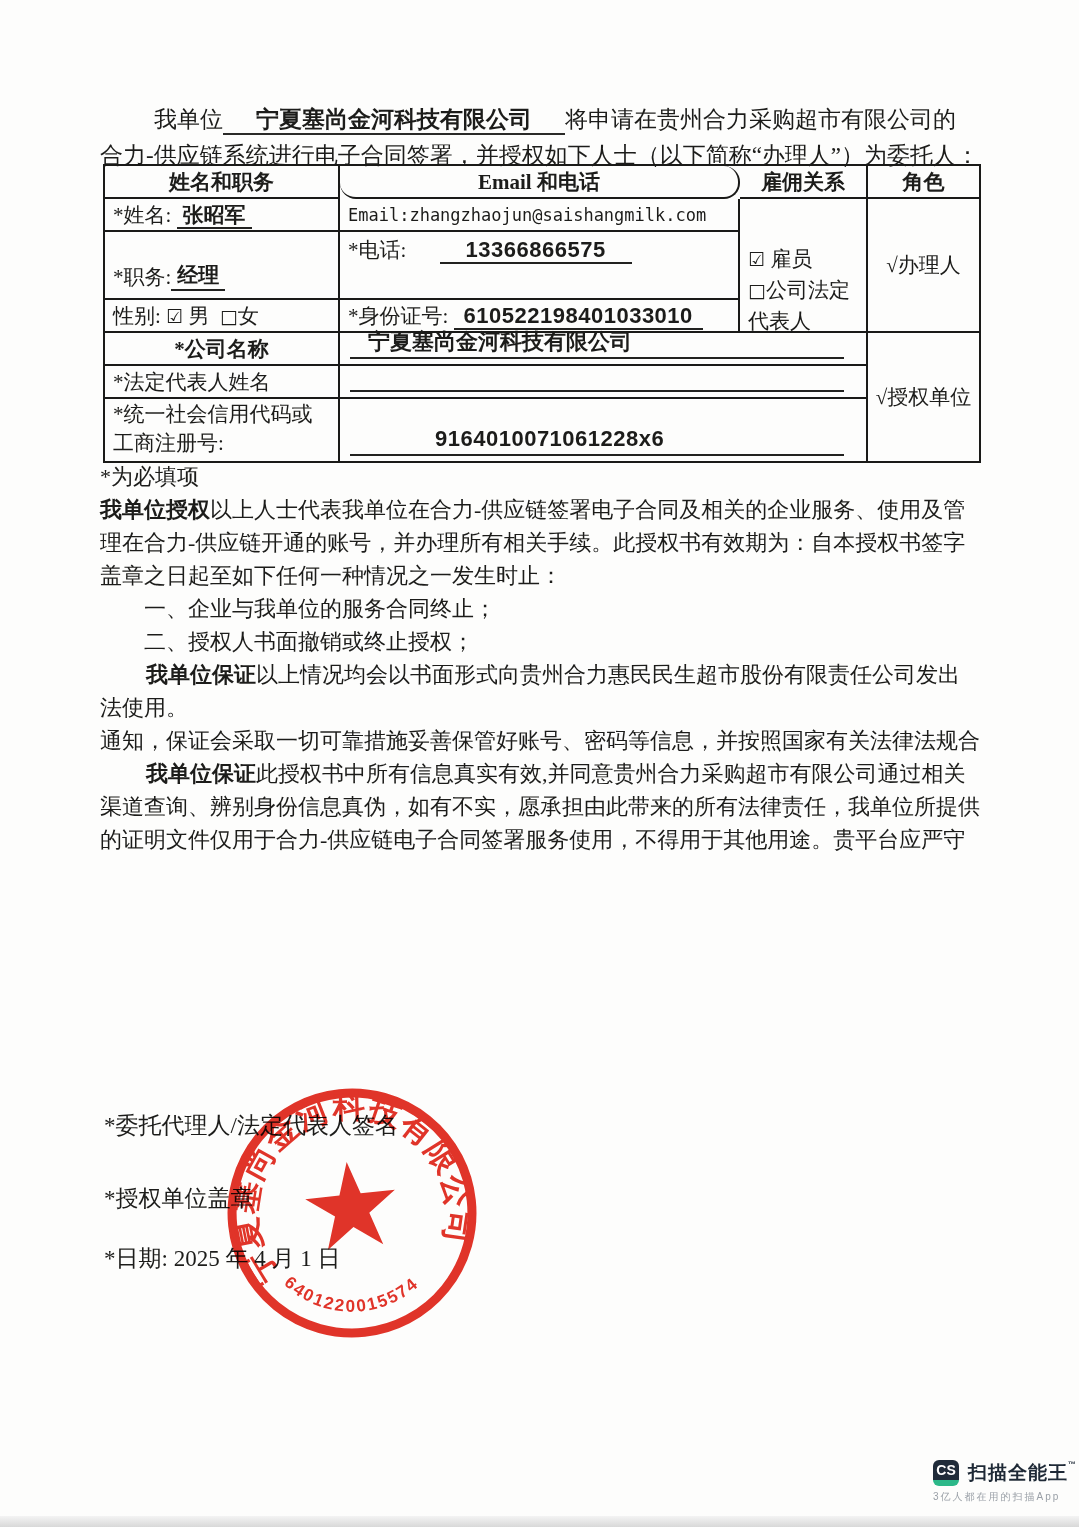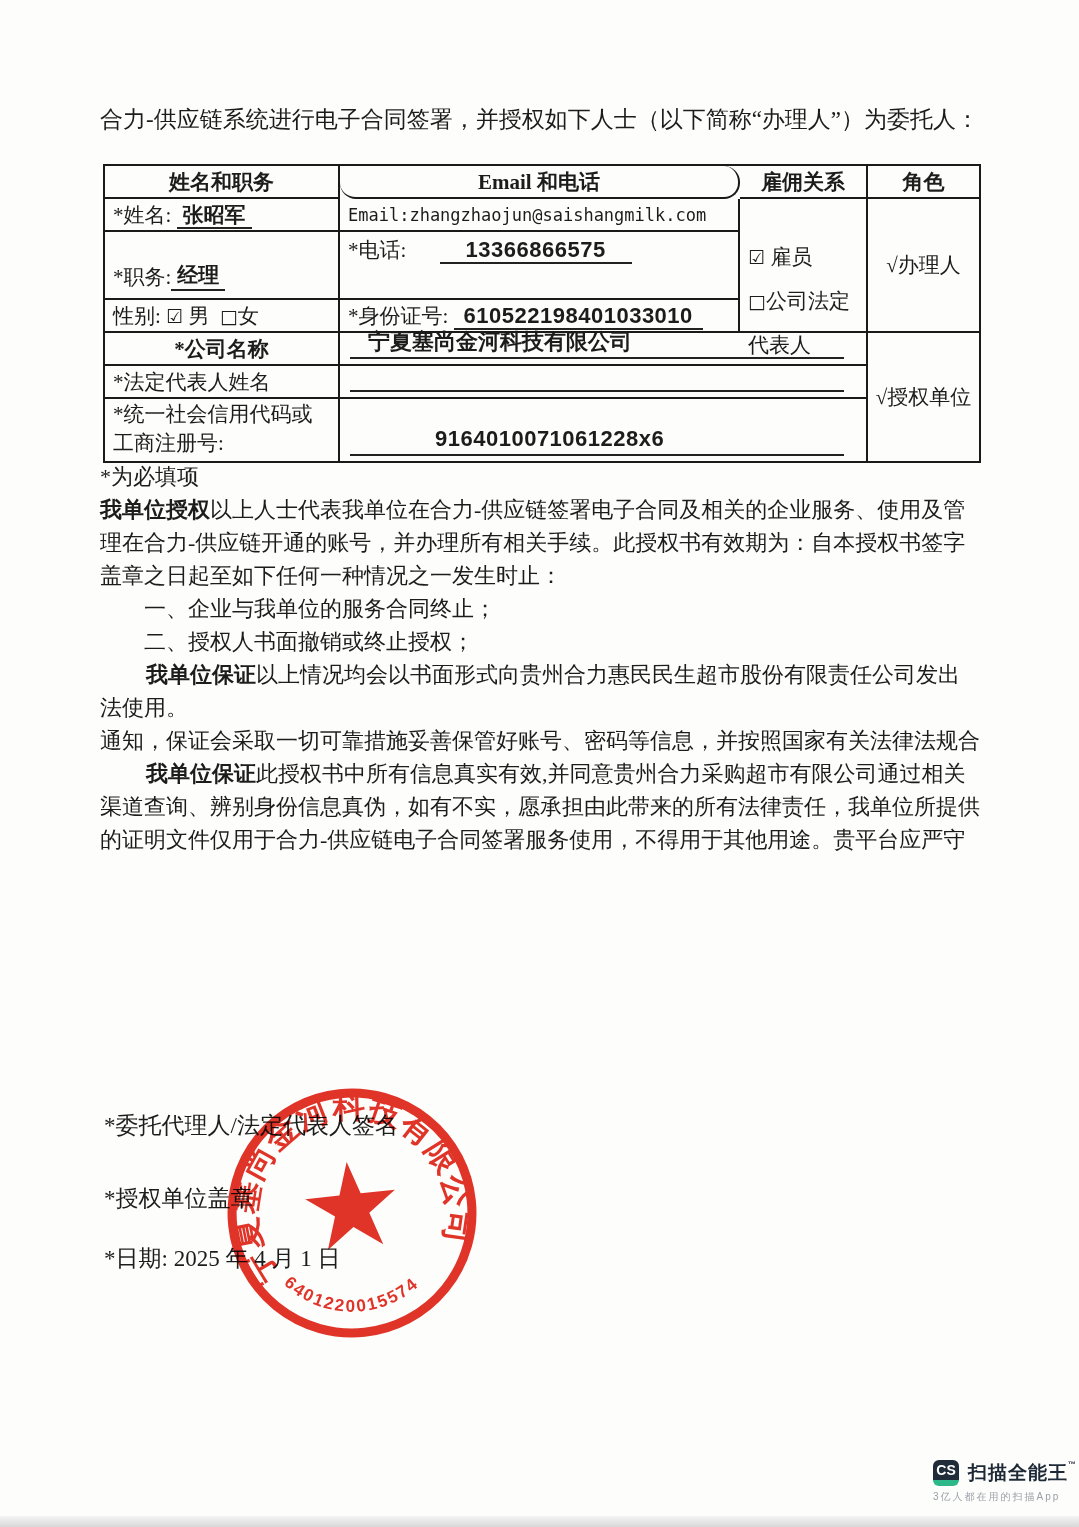--- a/index.html
+++ b/index.html
@@ -20,21 +20,21 @@
              grid-template-rows:33px 33px 68px 33px 33px 33px 62px;
              border:2px solid #1a1a18;font-size:21px;}
   .cell{border-right:2px solid #1a1a18;border-bottom:2px solid #1a1a18;
         padding:2px 8px;box-sizing:border-box;position:relative;}
   .no-r{border-right:none;} .no-b{border-bottom:none;}
   .hd{display:flex;align-items:center;justify-content:center;font-weight:700;padding:0;}
   .h1{grid-area:1/1;} .h2{grid-area:1/2;border-radius:16px;} .h3{grid-area:1/3;} .h4{grid-area:1/4;}
   .c-name{grid-area:2/1;white-space:nowrap;}
   .c-email{grid-area:2/2;font-family:"DejaVu Sans Mono",monospace;font-size:17px;
            display:flex;align-items:center;white-space:nowrap;}
-  .c-emp{grid-area:2/3/5/4;line-height:44px;padding-top:36px;white-space:nowrap;}
+  .c-emp{grid-area:2/3/5/4;line-height:31px;padding-top:45px;white-space:nowrap;}
   .c-role1{grid-area:2/4/5/5;display:flex;align-items:center;justify-content:center;white-space:nowrap;}
   .c-duty{grid-area:3/1;display:flex;align-items:flex-end;padding-bottom:7px;white-space:nowrap;}
   .c-phone{grid-area:3/2;white-space:nowrap;padding-top:4px;}
   .c-gender{grid-area:4/1;white-space:nowrap;}
   .c-id{grid-area:4/2;white-space:nowrap;}
   .c-cnl{grid-area:5/1;text-align:center;font-weight:600;}
   .c-cnv{grid-area:5/2/6/4;}
   .c-lgl{grid-area:6/1;white-space:nowrap;}
   .c-lgv{grid-area:6/2/7/4;}
   .c-cdl{grid-area:7/1;line-height:29px;padding-top:1px;white-space:nowrap;font-family:Liberation Serif, serif;}
@@ -73,20 +73,21 @@
   .page-edge{position:absolute;left:0;bottom:0;width:1079px;height:11px;
              background:linear-gradient(#f4f4f4,#d8d8d8);}
 </style>
 </head>
 <body>
 
 <div class="page">
 
 
   <div class="intro">
+    <div class="l1"><span>我单位</span><span class="blank-line">宁夏塞尚金河科技有限公司</span><span>将申请在贵州合力采购超市有限公司的</span></div>
     <div class="l2">合力-供应链系统进行电子合同签署，并授权如下人士（以下简称“办理人”）为委托人：</div>
   </div>
 
   <div class="doc-table">
     <div class="cell hd h1">姓名和职务</div>
     <div class="cell hd h2">Email 和电话</div>
     <div class="cell hd h3">雇佣关系</div>
     <div class="cell hd h4 no-r">角色</div>
 
     <div class="cell c-name"><span>*姓名: </span><span class="uv">张昭军</span></div>

